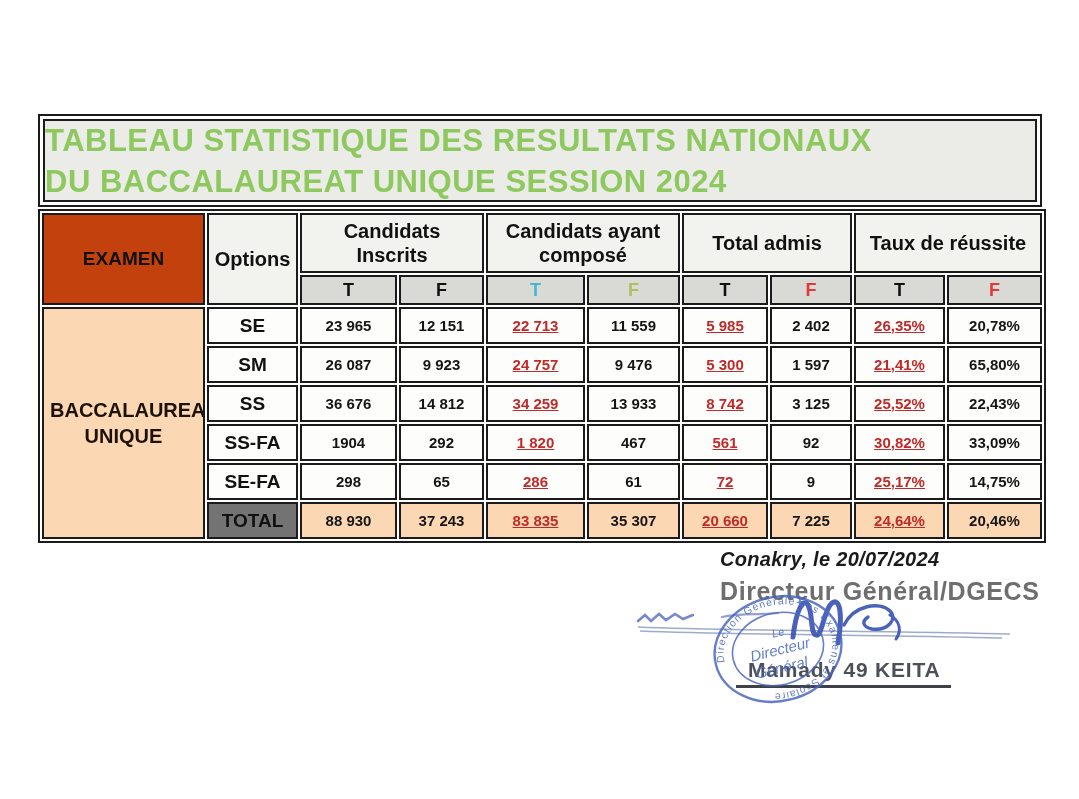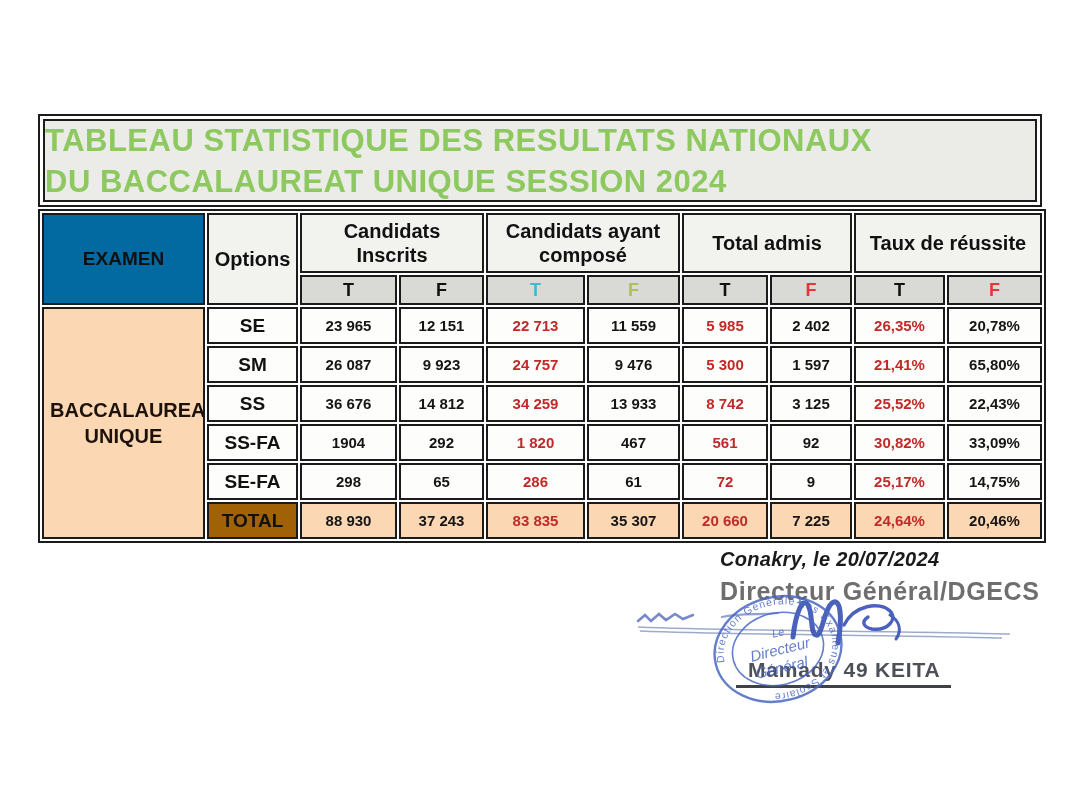--- a/index.html
+++ b/index.html
@@ -27,34 +27,34 @@
     table-layout:fixed;background:#ffffff;
   }
   table.stats td, table.stats th{
     border:2px solid #1b1b1b;box-sizing:border-box;
     text-align:center;vertical-align:middle;overflow:hidden;
     font-family:"Liberation Sans", sans-serif;
   }
   .gh-row{height:60px;}
   .sh-row{height:30px;}
   .d-row{height:37px;}
-  th.corner{background:#0369a1;font-size:19px;font-weight:bold;color:#111;}
+  th.corner{background:#c2410c;font-size:19px;font-weight:bold;color:#111;}
   th.group{background:#f2f2ef;font-size:20px;font-weight:bold;color:#111;line-height:24px;padding:0 4px;}
   th.sub{background:#d9d9d6;font-size:18px;font-weight:bold;color:#111;}
   th.sub.c-cyan{color:#45b7d0;}
   th.sub.c-green{color:#b2bd5e;}
   th.sub.c-red{color:#e33936;}
   td.rowhead{
     background:#fcd7b3;font-size:20px;font-weight:bold;color:#1c120a;line-height:26px;padding:0 6px;
   }
   td.opt{background:#fdfdfc;font-size:19px;font-weight:bold;color:#111;}
   td.num{background:#fdfdfc;font-size:15px;font-weight:bold;color:#151515;}
-  td.num.red{color:#c02a28;}
+  td.num.red{color:#c02a28;text-decoration:underline;}
   tr.total td.num{background:#fcd7b3;margin-top:10px;}
-  tr.total td.opt{background:#a16207;}
+  tr.total td.opt{background:#737373;}
   
   .date-line{
     position:absolute;left:720px;top:548px;width:285px;text-align:left;
     font-size:20px;font-weight:bold;font-style:italic;color:#1a1a1a;letter-spacing:0.3px;
   }
   .director-title{
     position:absolute;left:720px;top:577px;
     font-size:25px;font-weight:bold;color:#6e6e6e;letter-spacing:0.6px;z-index:1;
   }
   .director-name{

